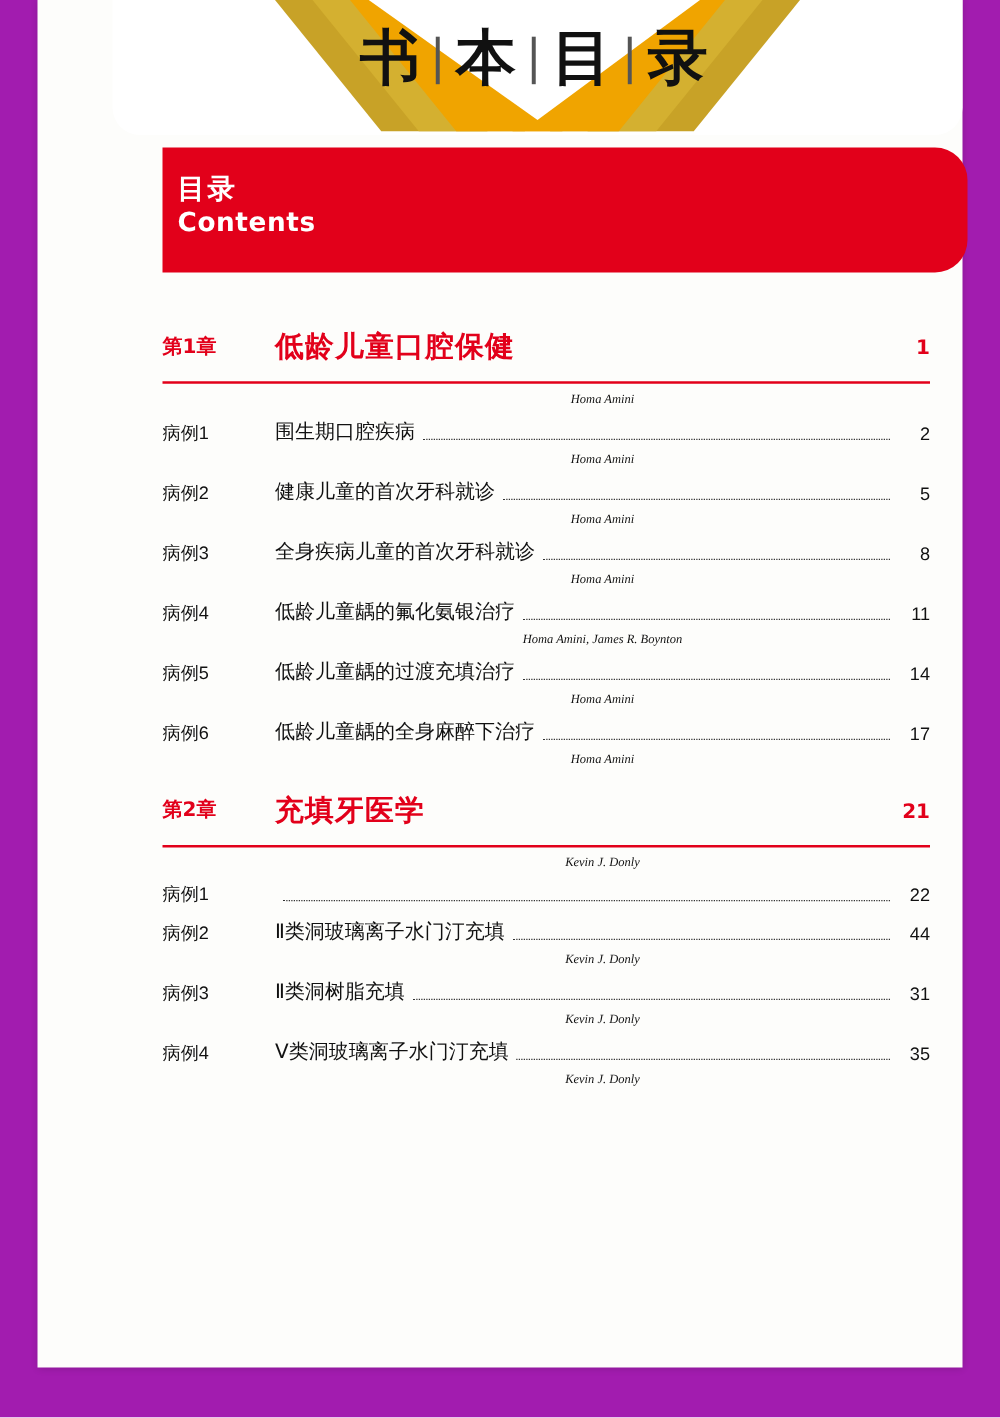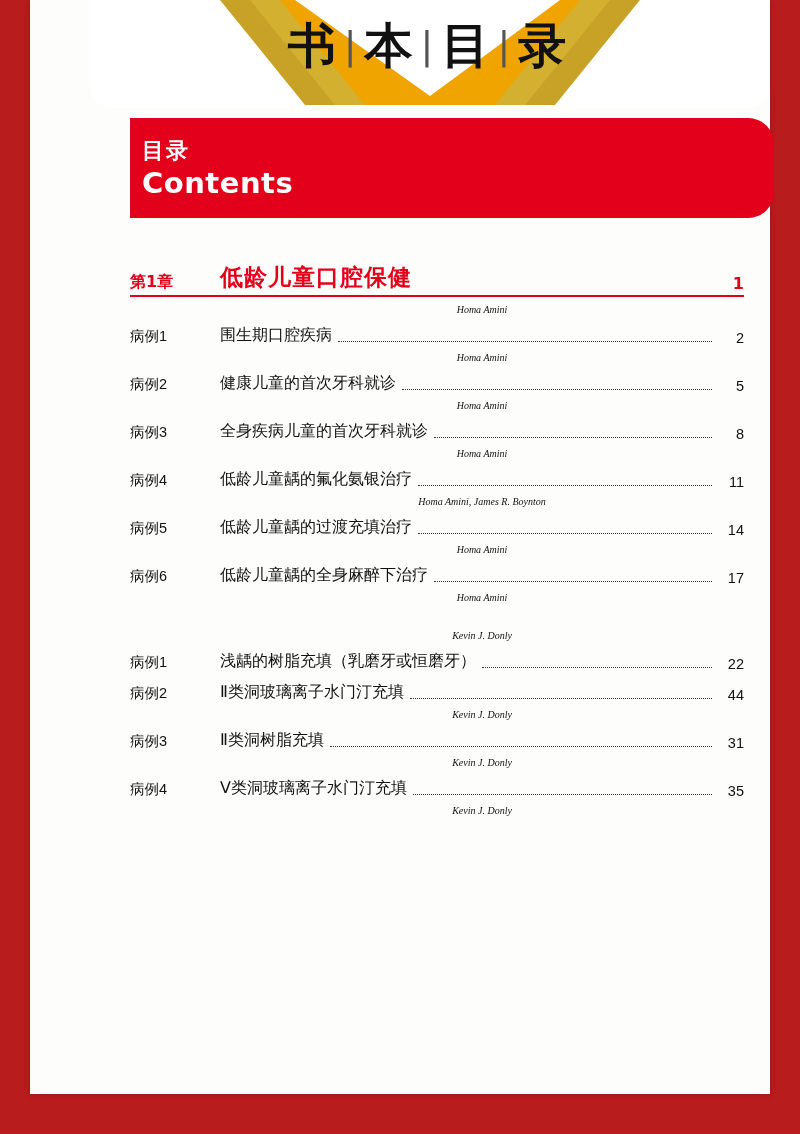--- a/index.html
+++ b/index.html
@@ -12,21 +12,21 @@
     font-family: "Liberation Sans", sans-serif;
     background: #ffffff;
     position: relative;
     overflow: hidden;
   }
 
   
   .page {
     position: absolute;
     inset: 0;
-    background: #b91c1c;
+    background: #a21caf;
   }
   .page-inner {
     position: absolute;
     left: 30px;
     top: 0px;
     width: 740px;
     height: 1094px;
     background: #fdfdfb;
     box-shadow: 0 0 6px rgba(0,0,0,0.18);
   }
@@ -88,42 +88,42 @@
     font-size: 22px;
     font-weight: bold;
     font-family: "DejaVu Sans", sans-serif;
     letter-spacing: 2px;
   }
   .contents-head .en {
     position: absolute;
     left: 12px;
     top: 48px;
     color: #ffffff;
-    font-size: 29px;
+    font-size: 21px;
     font-weight: bold;
     font-family: "DejaVu Sans", sans-serif;
     letter-spacing: 0.5px;
   }
 
   
   .toc {
     position: absolute;
     left: 100px;
     top: 262px;
     width: 614px;
   }
 
   .chapter {
     margin-bottom: 2px;
   }
   .chapter-row {
     display: flex;
-    align-items: flex-end;
+    align-items: center;
     border-bottom: 2px solid #e2001a;
-    padding-bottom: 2px;
+    padding-bottom: 12px;
     margin-bottom: 0px;
   }
   .chapter-num {
     width: 90px;
     color: #e2001a;
     font-weight: bold;
     font-size: 16px;
     font-family: "DejaVu Sans", sans-serif;
   }
   .chapter-title {
@@ -296,25 +296,29 @@
           <div class="case-title">低龄儿童龋的全身麻醉下治疗</div>
           <div class="dots"></div>
           <div class="case-page">17</div>
         </div>
         <div class="author case-author">Homa Amini</div>
       </div>
 
       <div class="chapter-gap"></div>
 
       <div class="chapter">
+        <div class="chapter-row">
+          <div class="chapter-num">第2章</div>
+          <div class="chapter-title">充填牙医学</div>
+          <div class="chapter-page">21</div>
+        </div>
         <div class="author">Kevin J. Donly</div>
 
         <div class="case-row">
           <div class="case-label">病例1</div>
-          <div class="case-title">浅龋的树脂充填（乳磨牙或恒磨牙）</div>
           <div class="dots"></div>
           <div class="case-page">22</div>
         </div>
 
         <div class="case-row">
           <div class="case-label">病例2</div>
           <div class="case-title">Ⅱ类洞玻璃离子水门汀充填</div>
           <div class="dots"></div>
           <div class="case-page">44</div>
         </div>

